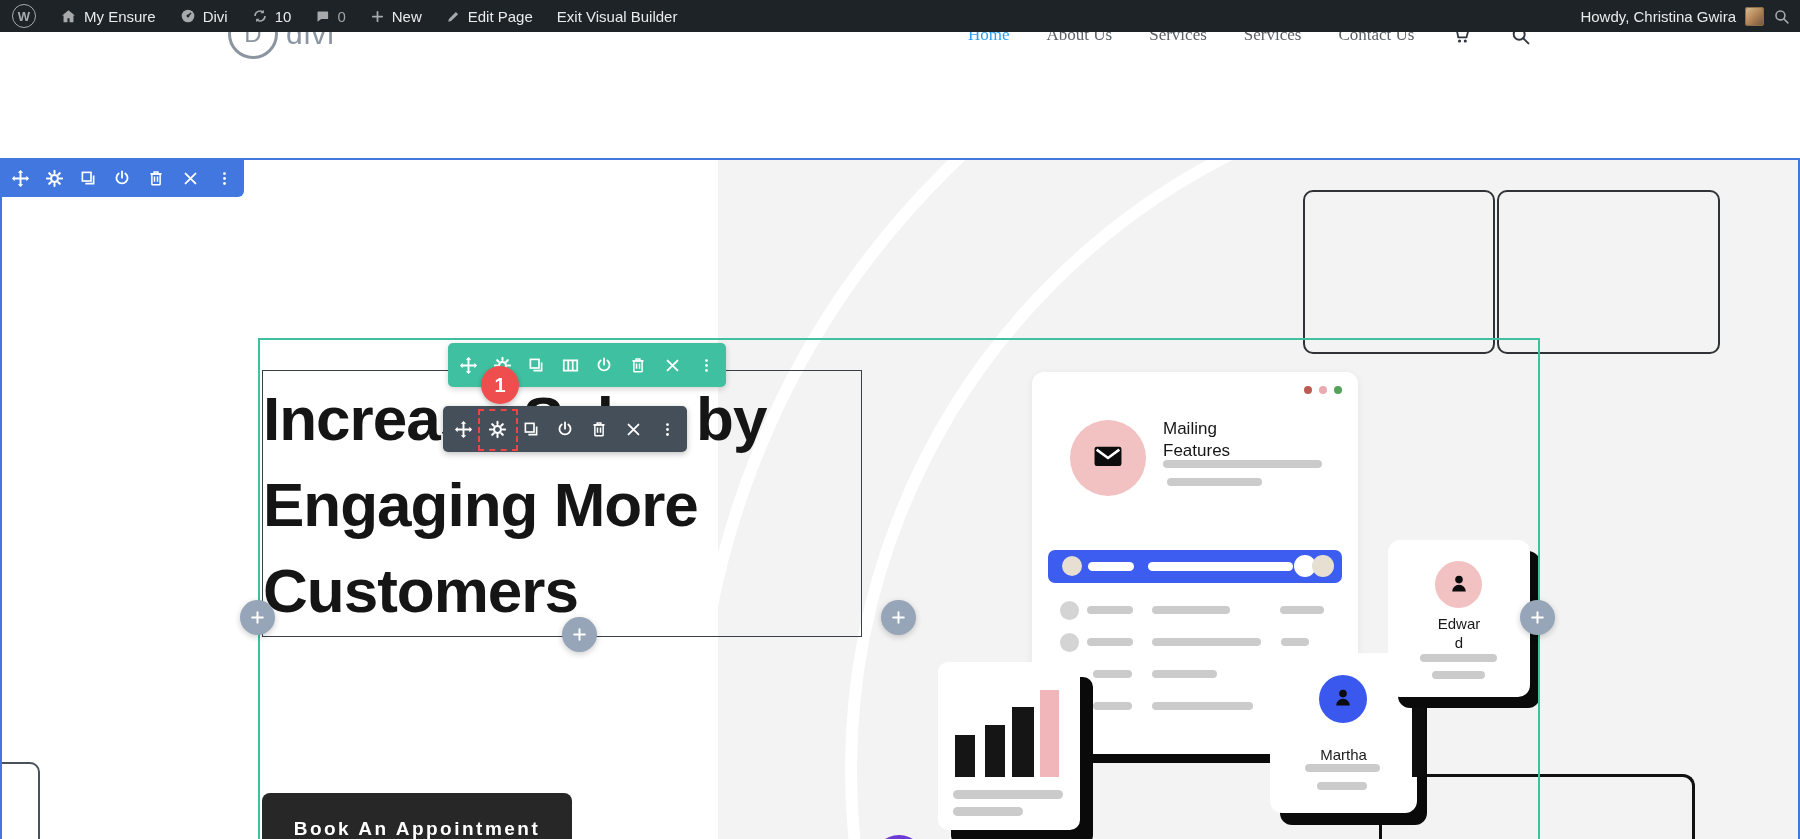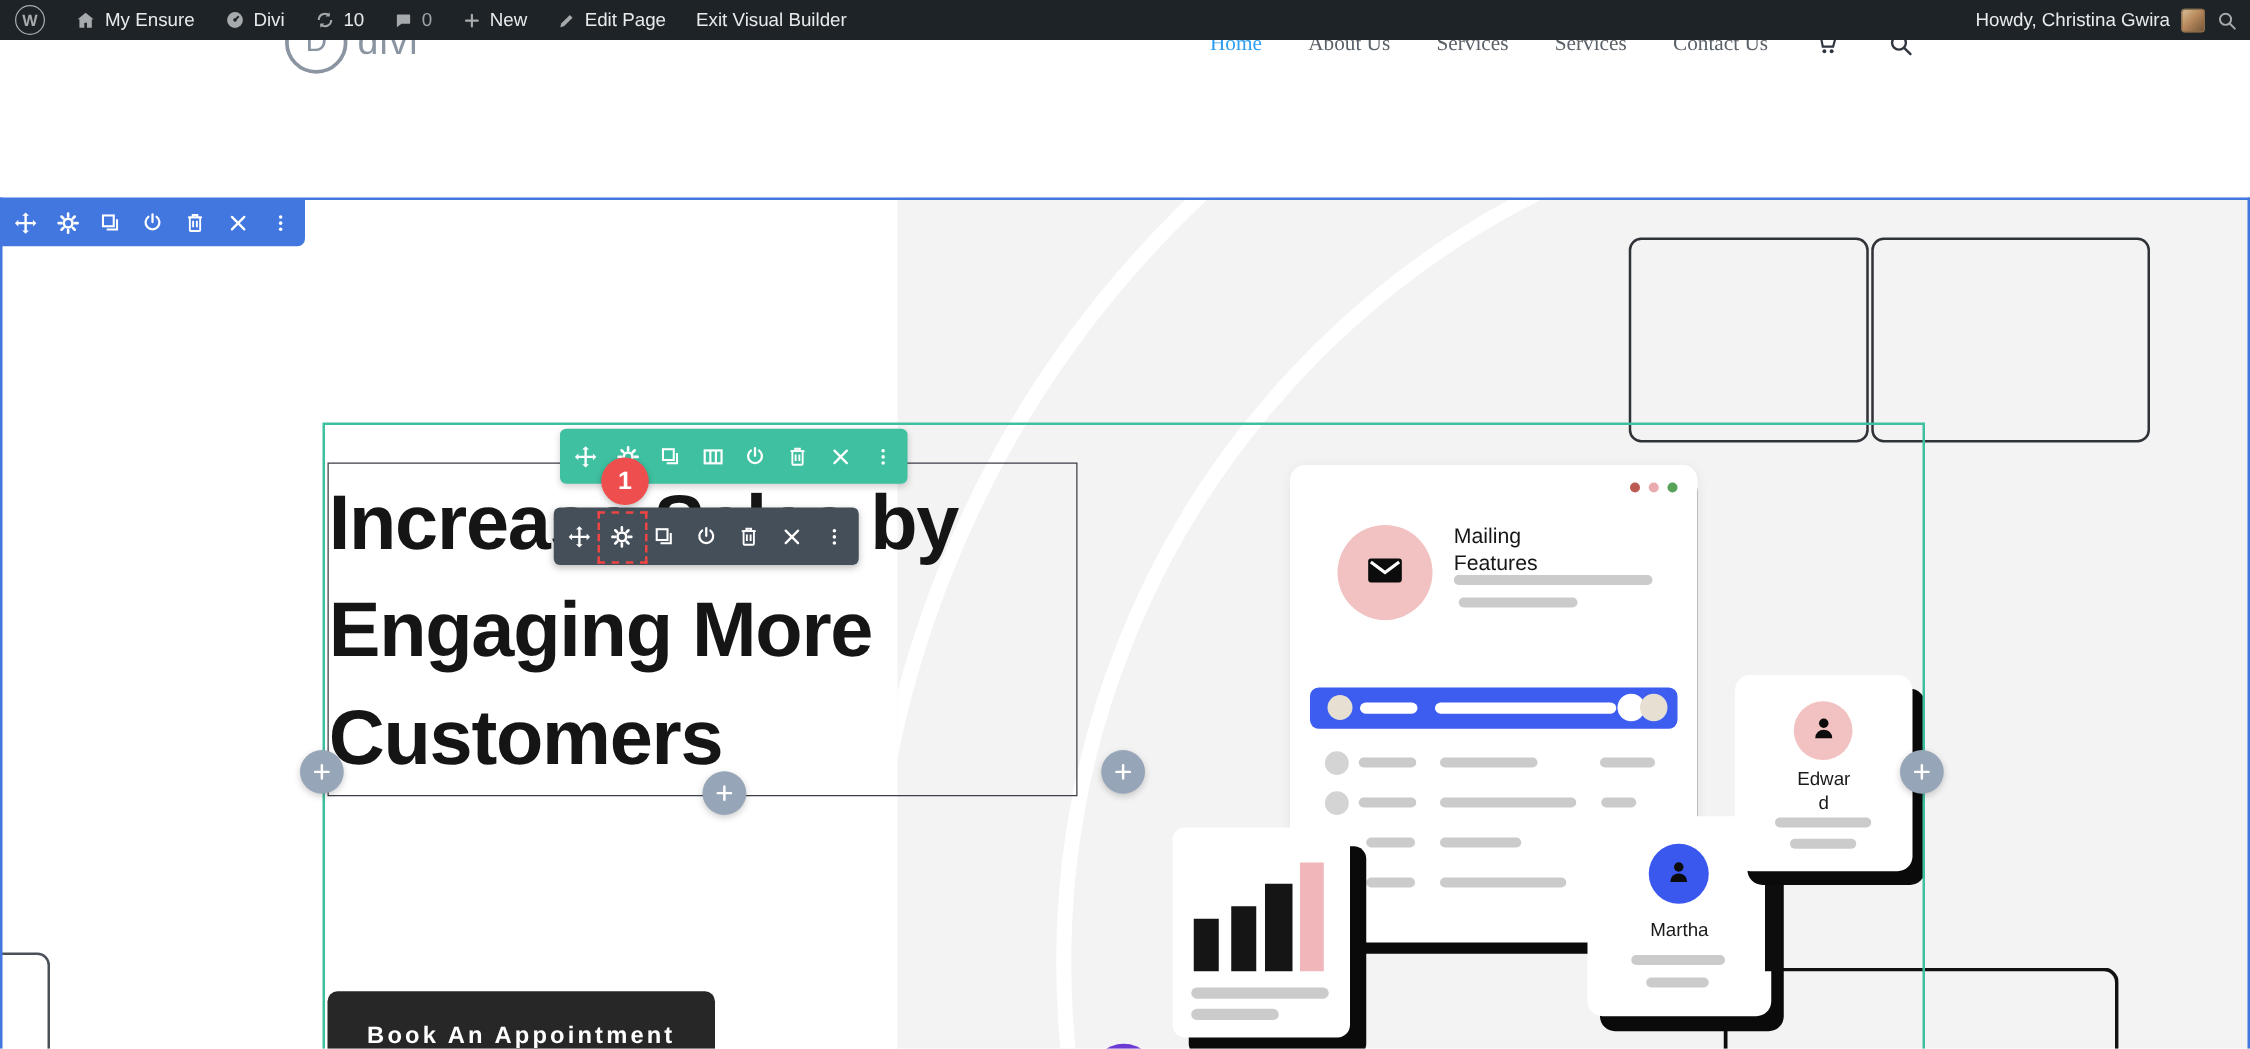--- a/index.html
+++ b/index.html
@@ -282,21 +282,21 @@
       <div class="pill p1"></div>
       <div class="pill p2"></div>
     </div>
 
     <div class="card card-person card-martha">
       <div class="pav" style="left:49px;top:22px;width:48px;height:48px;background:#3a57ee">
         <span><svg width="24" height="24">
               <use href="#i-person"></use>
             </svg></span>
       </div>
-      <div class="pname" style="top:82px">Martha</div>
+      <div class="pname" style="top:92px">Martha</div>
       <div class="pill" style="left:35px;top:111px;width:75px"></div>
       <div class="pill" style="left:47px;top:129px;width:50px"></div>
     </div>
 
     <div class="conn conn-ed"></div>
 
     <div class="card card-person card-edward">
       <div class="pav" style="left:47px;top:21px;width:47px;height:47px;background:#f2c1c1">
         <span><svg width="24" height="24">
               <use href="#i-person"></use>

